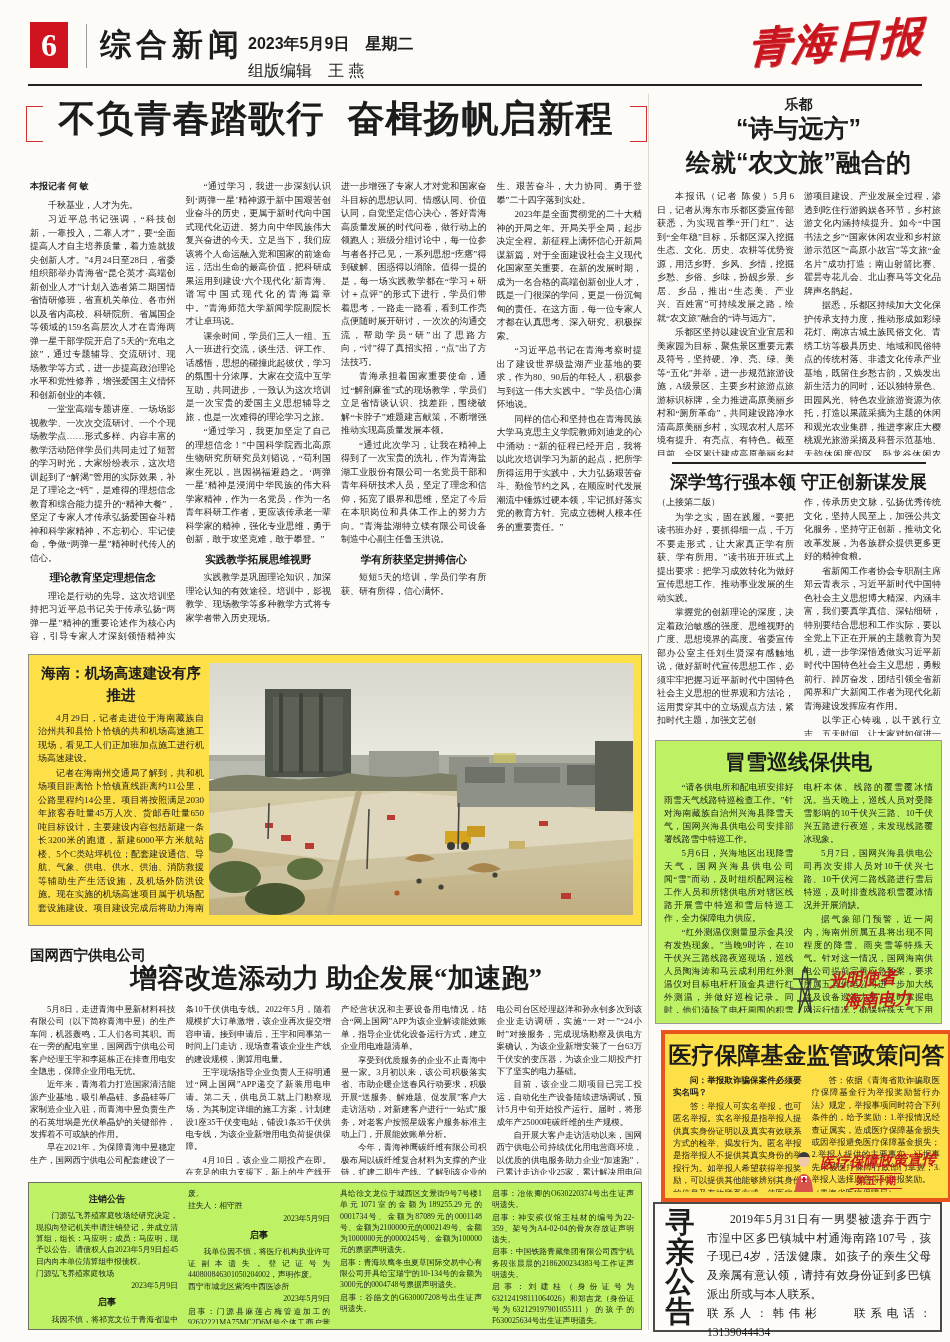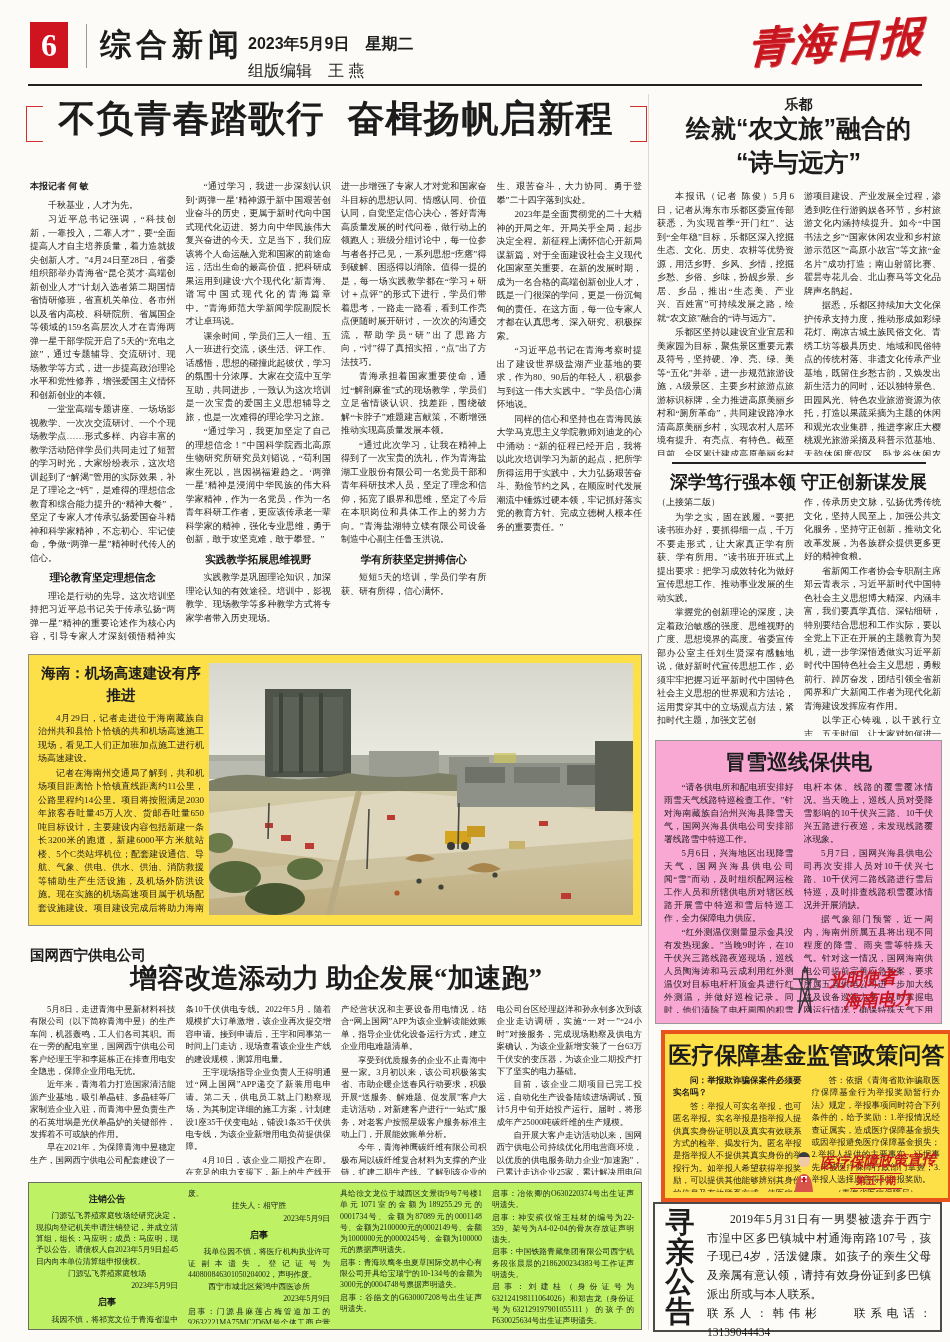--- a/index.html
+++ b/index.html
@@ -35,21 +35,21 @@
   .fz9{font-size:9px;line-height:1.5;}
   .fz88{font-size:8.8px;line-height:1.48;}
   .fz85{font-size:8.5px;line-height:1.46;}
   .fz78{font-size:7.8px;line-height:1.45;}
   .it-p{text-indent:2em;margin:0 0 1px 0;}
   .it-c{text-indent:0;margin:0 0 1px 0;}
   .it-q{text-indent:2em;font-weight:bold;margin:0 0 1px 0;}
   .it-h{font-weight:bold;text-align:center;font-size:1.18em;margin:5px 0 4px 0;
         font-family:"Liberation Sans",sans-serif;text-indent:0;}
   .it-by{font-weight:bold;margin:0 0 5px 0;text-indent:0;}
-  .it-sig{text-align:center;margin:1px 0;}
+  .it-sig{text-align:left;margin:1px 0;}
   .it-date{text-align:right;margin:1px 0;}
   
   #hainan-box{left:28px;top:654px;width:612px;height:270px;border:1px solid #8f8d88;background:#fde047;}
   #hainan-text{position:absolute;left:9px;top:8px;width:166px;height:252px;overflow:hidden;text-align:justify;}
   #hainan-title{font-family:"Liberation Sans",sans-serif;font-weight:bold;font-size:14.5px;
         text-align:center;margin-bottom:5px;}
   #photo{position:absolute;right:8px;top:8px;width:424px;height:252px;}
   
   #power-kicker{left:30px;top:946px;font-family:"Liberation Sans",sans-serif;font-weight:bold;font-size:14.5px;}
   #power-headline{left:30px;top:960px;width:612px;text-align:center;
@@ -62,21 +62,21 @@
   #ledu-kicker{left:655px;top:96px;width:287px;text-align:center;
         font-family:"Liberation Sans",sans-serif;font-weight:bold;font-size:14px;}
   #ledu-headline{left:655px;top:112px;width:287px;text-align:center;
         font-family:"Liberation Sans",sans-serif;font-weight:bold;font-size:25px;line-height:1.35;}
   #ledu-cols{left:657px;top:190px;width:284px;height:266px;}
   #ledu-sep{left:672px;top:462px;width:254px;height:2px;background:#222;}
   #sx-headline{left:655px;top:470px;width:287px;text-align:center;
         font-family:"Liberation Sans",sans-serif;font-weight:bold;font-size:18px;}
   #sx-cols{left:657px;top:496px;width:284px;height:240px;}
   
-  #snow-box{left:655px;top:740px;width:285px;height:282px;border:1px solid #999;background:#f9a8d4;}
+  #snow-box{left:655px;top:740px;width:285px;height:282px;border:1px solid #999;background:#bef264;}
   #snow-title{position:absolute;left:0;top:7px;width:100%;text-align:center;
         font-weight:bold;font-size:21px;font-family:"Liberation Serif",serif;}
   #snow-cols{position:absolute;left:8px;top:40px;width:269px;height:232px;}
   #power-logo{position:absolute;right:6px;bottom:6px;width:150px;height:52px;}
   #power-logo .txt{position:absolute;left:44px;top:2px;color:#c8161e;
         font-family:"DejaVu Serif",serif;font-style:italic;font-weight:bold;font-size:17px;
         line-height:1.3;transform:rotate(-3deg);white-space:nowrap;}
   #power-logo .txt .l2{margin-left:14px;}
   
   #med-box{left:661px;top:1030px;width:283px;height:164px;border:4px solid #e8541c;background:#fde047;}
@@ -282,22 +282,22 @@
           <div class="it-c">启事：冶依卿的O630220374号出生证声明遗失。</div>
           <div class="it-c">启事：神安殡仪馆王桂材的编号为22-359、架号为A4-02-04的骨灰存放证声明遗失。</div>
           <div class="it-c">启事：中国铁路青藏集团有限公司西宁机务段张晨晨的2186200234383号工作证声明遗失。</div>
           <div class="it-c">启事：刘建桂（身份证号为632124198111064026）和郑吉龙（身份证号为632129197901055111）的孩子的F630025634号出生证声明遗失。</div>
         </div>
     </div>
   </div>
 
   <div class="abs" id="ledu-kicker">乐都</div>
   <div class="abs" id="ledu-headline">
+    <div>“诗与远方”</div>
     <div>绘就“农文旅”融合的</div>
-    <div>“诗与远方”</div>
   </div>
   <div class="abs" id="ledu-cols">
     <div class="cols fz9">
       <div class="col">
           <div class="it-p">本报讯（记者 陈俊）5月6日，记者从海东市乐都区委宣传部获悉，为实现首季“开门红”、达到“全年稳”目标，乐都区深入挖掘生态、文化、历史、农耕等优势资源，用活乡野、乡风、乡情，挖掘乡愁、乡俗、乡味，扮靓乡景、乡居、乡品，推出“生态美、产业兴、百姓富”可持续发展之路，绘就“农文旅”融合的“诗与远方”。</div>
           <div class="it-p">乐都区坚持以建设宜业宜居和美家园为目标，聚焦景区重要元素及符号，坚持硬、净、亮、绿、美等“五化”并举，进一步规范旅游设施，A级景区、主要乡村旅游点旅游标识标牌，全力推进高原美丽乡村和“厕所革命”，共同建设路净水清高原美丽乡村，实现农村人居环境有提升、有亮点、有特色。截至目前，全区累计建成高原美丽乡村228个，实施农厕改造2.3万余座；立足自身优势，挖掘保护河湟文化、乡村文化及民间传说，以文促旅、以旅彰文，将丰富的历史、民族和民俗文化元素贯穿于旅</div>
         </div>
       <div class="col">
           <div class="it-c">游项目建设、产业发展全过程，渗透到吃住行游购娱各环节，乡村旅游文化内涵持续提升。如今“中国书法之乡”“国家休闲农业和乡村旅游示范区”“高原小故宫”等文旅“金名片”成功打造；南山射箭比赛、瞿昙寺花儿会、北山赛马等文化品牌声名鹊起。</div>
           <div class="it-p">据悉，乐都区持续加大文化保护传承支持力度，推动形成如彩绿花灯、南凉古城土族民俗文化、青绣工坊等极具历史、地域和民俗特点的传统村落、非遗文化传承产业基地，既留住乡愁古韵，又焕发出新生活力的同时，还以独特景色、田园风光、特色农业旅游资源为依托，打造以果蔬采摘为主题的休闲和观光农业集群，推进李家庄大樱桃观光旅游采摘及科普示范基地、天韵休闲度假区、卧龙谷休闲农业、峰堆洋芋花海、万亩油牡丹等具农事体验、农产品采摘、农业观光等生态休闲农业“新引擎”，激发出乡村旅游新活力。</div>

